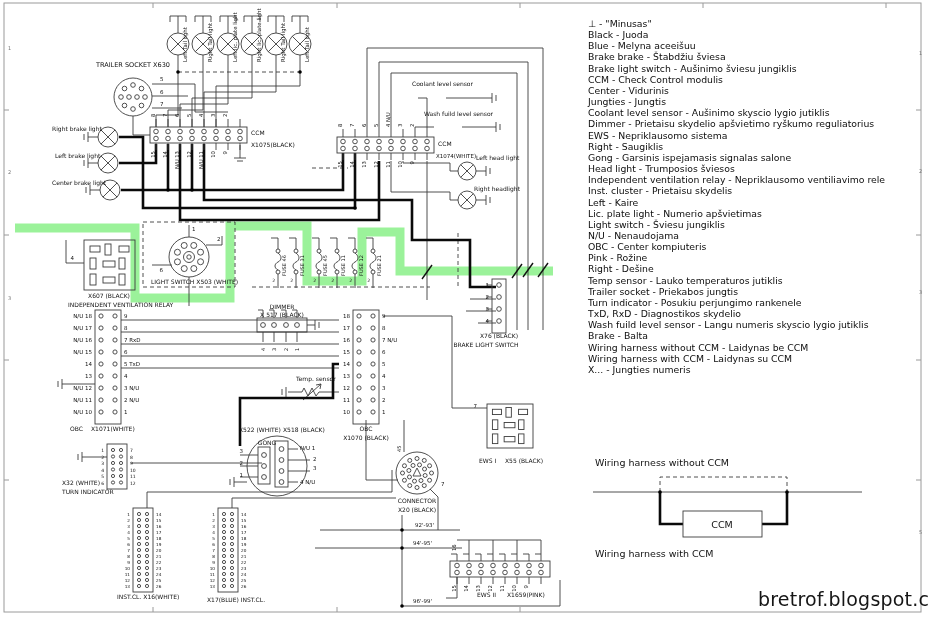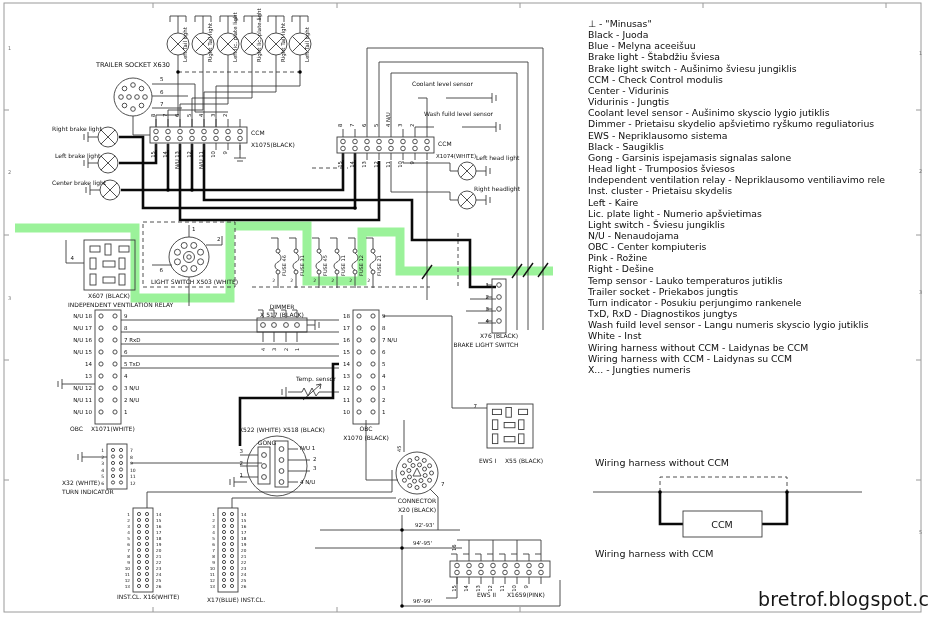--- a/index.html
+++ b/index.html
@@ -801,44 +801,44 @@
       <text x="919" y="294" font-size="5" fill="#777" text-anchor="start">3</text>
       <text x="919" y="534" font-size="5" fill="#777" text-anchor="start">5</text>
       <text x="595" y="466" font-size="9.5" fill="#111" text-anchor="start">Wiring harness without CCM</text>
       <text x="595" y="557" font-size="9.5" fill="#111" text-anchor="start">Wiring harness with CCM</text>
       <text x="722" y="528" font-size="9.5" fill="#111" text-anchor="middle">CCM</text>
     </svg>
   <div class="legend" id="legend">
       <div>⊥ - "Minusas"</div>
       <div>Black - Juoda</div>
       <div>Blue - Melyna aceeišuu</div>
-      <div>Brake light - Štabdžiu šviesa</div>
+      <div>Brake brake - Štabdžiu šviesa</div>
       <div>Brake light switch - Aušinimo šviesu jungiklis</div>
       <div>CCM - Check Control modulis</div>
       <div>Center - Vidurinis</div>
-      <div>Vidurinis - Jungtis</div>
+      <div>Jungties - Jungtis</div>
       <div>Coolant level sensor - Aušinimo skyscio lygio jutiklis</div>
       <div>Dimmer - Prietaisu skydelio apšvietimo ryškumo reguliatorius</div>
       <div>EWS - Nepriklausomo sistema</div>
-      <div>Black - Saugiklis</div>
+      <div>Right - Saugiklis</div>
       <div>Gong - Garsinis ispejamasis signalas salone</div>
       <div>Head light - Trumposios šviesos</div>
       <div>Independent ventilation relay - Nepriklausomo ventiliavimo rele</div>
       <div>Inst. cluster - Prietaisu skydelis</div>
       <div>Left - Kaire</div>
       <div>Lic. plate light - Numerio apšvietimas</div>
       <div>Light switch - Šviesu jungiklis</div>
       <div>N/U - Nenaudojama</div>
       <div>OBC - Center kompiuteris</div>
       <div>Pink - Rožine</div>
       <div>Right - Dešine</div>
       <div>Temp sensor - Lauko temperaturos jutiklis</div>
       <div>Trailer socket - Priekabos jungtis</div>
       <div>Turn indicator - Posukiu perjungimo rankenele</div>
-      <div>TxD, RxD - Diagnostikos jungtys</div>
+      <div>TxD, RxD - Diagnostikos skydelio</div>
       <div>Wash fuild level sensor - Langu numeris skyscio lygio jutiklis</div>
-      <div>White - Inst</div>
+      <div>Brake - Balta</div>
       <div>Wiring harness without CCM - Laidynas be CCM</div>
       <div>Wiring harness with CCM - Laidynas su CCM</div>
       <div>X... - Jungties numeris</div>
     </div>
   <div class="watermark">bretrof.blogspot.com</div>
 </div>
 
 </body></html>

